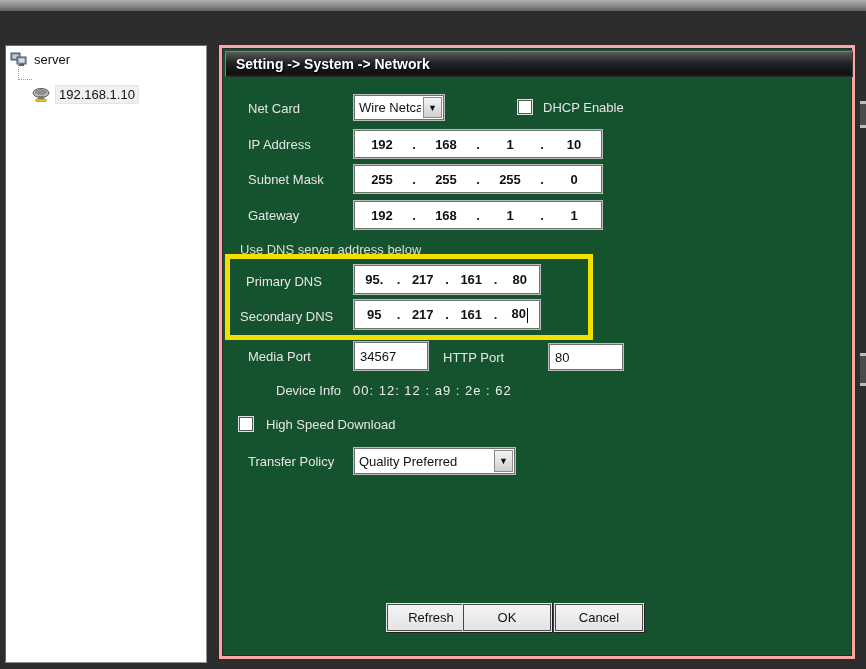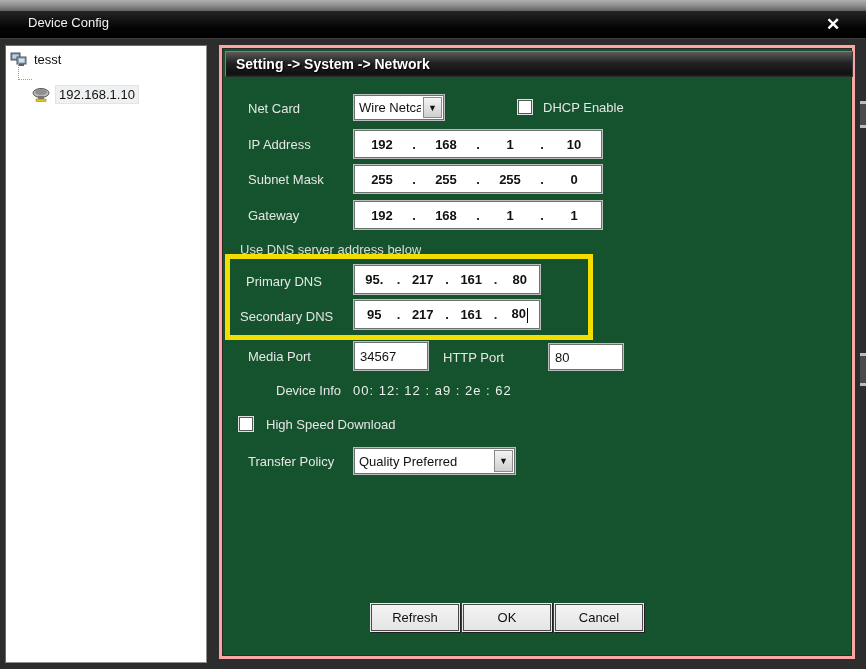--- a/index.html
+++ b/index.html
@@ -146,37 +146,33 @@
     border-top:3px solid #bdbdbd; border-bottom:3px solid #bdbdbd;
   }
 </style>
 </head>
 <body>
 
 <div class="window">
 
   <div class="top-band"></div>
 
-  <div class="title-bar">
-    <span class="title-text">Device Config</span>
-    <span class="close-btn">✕</span>
-  </div>
 
   <div class="tree-panel">
     <div class="tree-root">
       <span class="tree-icon">
         <svg width="18" height="15" viewBox="0 0 18 15">
           <rect x="1" y="1" width="9" height="7" fill="#7d8a99" stroke="#4a5664"></rect>
           <rect x="2.5" y="2.5" width="6" height="4" fill="#bcd0e0"></rect>
           <rect x="7" y="5" width="9" height="7" fill="#8d9aa9" stroke="#4a5664"></rect>
           <rect x="8.5" y="6.5" width="6" height="4" fill="#cfe0ec"></rect>
           <rect x="9" y="12" width="5" height="2" fill="#55606c"></rect>
         </svg>
       </span>
-      <span>tesst</span>
+      <span>server</span>
     </div>
     <div class="tree-connector"></div>
     <div class="tree-child">
       <span class="tree-icon">
         <svg width="18" height="15" viewBox="0 0 18 15">
           <ellipse cx="9" cy="6" rx="8" ry="4.5" fill="#b9b9b9" stroke="#5a5a5a"></ellipse>
           <ellipse cx="9" cy="5" rx="6" ry="3" fill="#8f8f8f"></ellipse>
           <rect x="6" y="9" width="6" height="3" fill="#777"></rect>
           <rect x="4" y="12" width="10" height="2.5" fill="#e6c619" stroke="#8a7510" stroke-width="0.5"></rect>
         </svg>
@@ -268,21 +264,21 @@
 
     <div class="checkbox" style="left:16px; top:368px;"></div>
     <span class="lbl" style="left:44px; top:369px;">High Speed Download</span>
 
     <span class="lbl" style="left:26px; top:406px;">Transfer Policy</span>
     <div class="dropdown" style="left:131px; top:399px; width:163px; height:28px;">
       <span class="val">Quality Preferred</span>
       <span class="arrow-btn">▼</span>
     </div>
 
-    <div class="btn" style="left:148px;">Refresh</div>
+    <div class="btn" style="left:164px;">Refresh</div>
     <div class="btn" style="left:240px;">OK</div>
     <div class="btn" style="left:332px;">Cancel</div>
 
   </div>
 
   <div class="edge-artifact" style="top:101px; height:27px;"></div>
   <div class="edge-artifact" style="top:353px; height:33px;"></div>
 
 </div>
 

